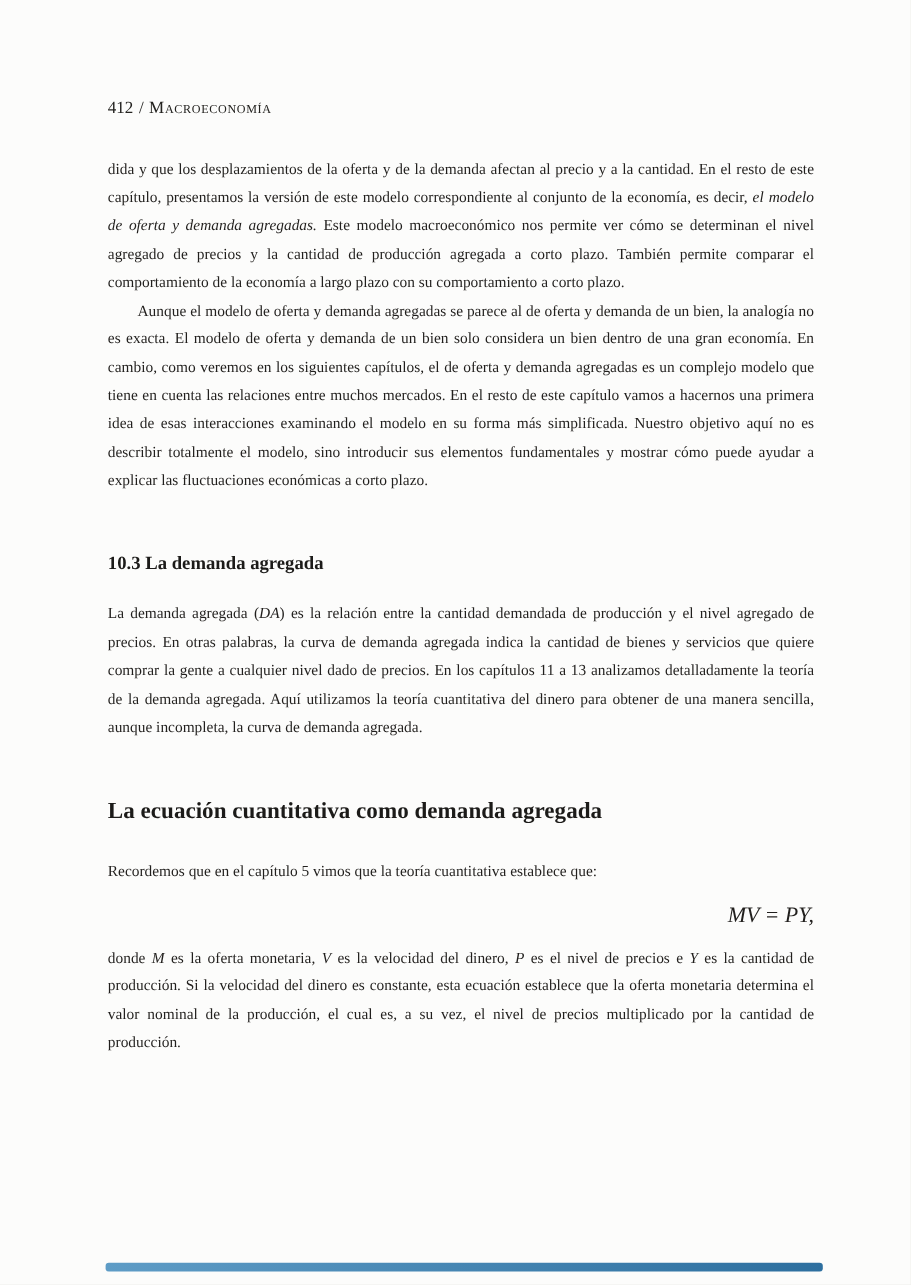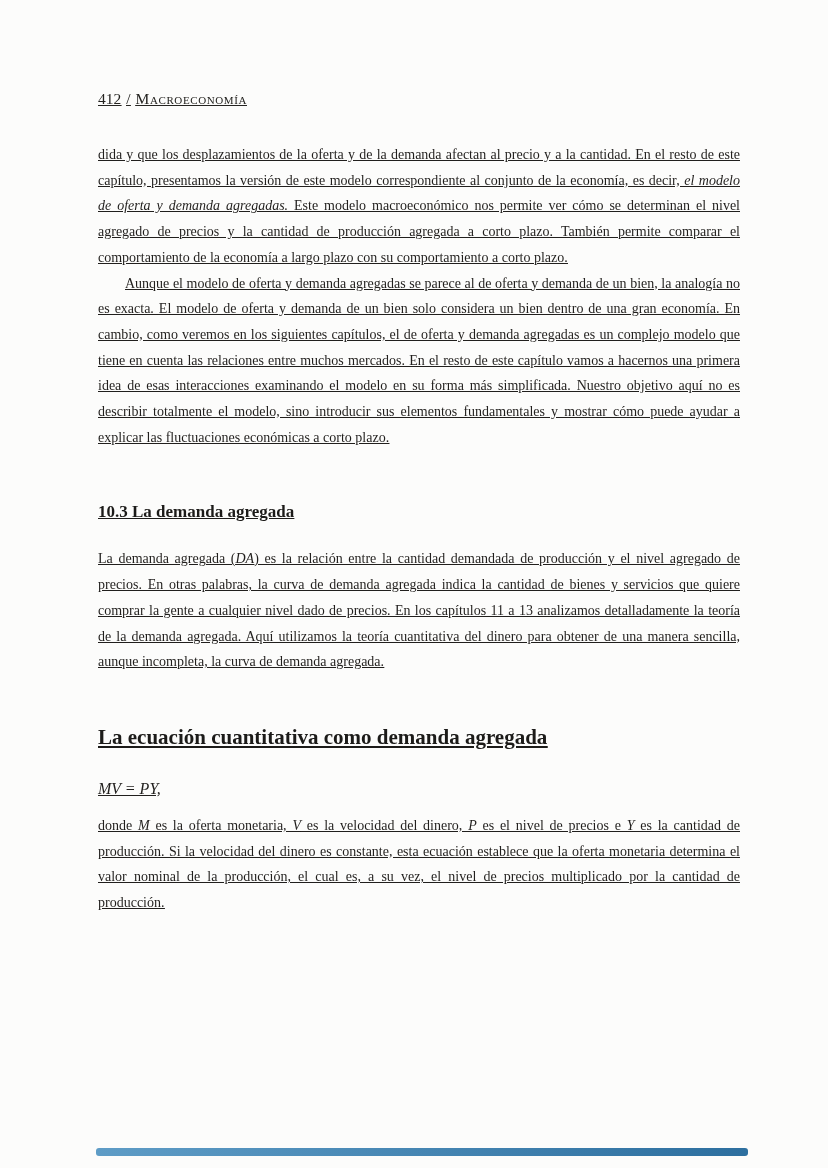--- a/index.html
+++ b/index.html
@@ -1,15 +1,15 @@
 <!DOCTYPE html>
 <html><head>
 <meta charset="utf-8">
 <style>
-  * { margin: 0; padding: 0; box-sizing: border-box; text-decoration: underline; }
+  * { margin: 0; padding: 0; box-sizing: border-box; }
   html, body { background: #e9e9e7; }
   body {
     width: 828px; height: 1168px;
     font-family: "Liberation Serif", "DejaVu Serif", serif;
     position: relative;
     margin: 0 auto;
   }
   .page {
     position: absolute; inset: 0;
     background: #fcfcfb;
@@ -43,22 +43,22 @@
     color: #1c1b19;
   }
   h3.subsection-heading {
     font-size: 21px;
     font-weight: bold;
     margin-top: 50px;
     margin-bottom: 30px;
     color: #1c1b19;
   }
   .equation {
-    text-align: left;
-    font-size: 16px;
+    text-align: right;
+    font-size: 20px;
     margin: 15px 0 15px 0;
     color: #211f1d;
   }
   .equation i { font-style: italic; }
   .bottom-edge {
     position: absolute;
     left: 96px; right: 80px; bottom: 12px;
     height: 8px;
     border-radius: 3px;
     
@@ -78,20 +78,21 @@
     <p class="para"><span>dida y que los desplazamientos de la oferta y de la demanda afectan al precio y a la cantidad. En el resto de este capítulo, presentamos la versión de este modelo correspondiente al conjunto de la economía, es decir, </span><i>el modelo de oferta y demanda agregadas.</i><span> Este modelo macroeconómico nos permite ver cómo se determinan el nivel agregado de precios y la cantidad de producción agregada a corto plazo. También permite comparar el comportamiento de la economía a largo plazo con su comportamiento a corto plazo.</span></p>
 
     <p class="para indent"><span>Aunque el modelo de oferta y demanda agregadas se parece al de oferta y demanda de un bien, la analogía no es exacta. El modelo de oferta y demanda de un bien solo considera un bien dentro de una gran economía. En cambio, como veremos en los siguientes capítulos, el de oferta y demanda agregadas es un complejo modelo que tiene en cuenta las relaciones entre muchos mercados. En el resto de este capítulo vamos a hacernos una primera idea de esas interacciones examinando el modelo en su forma más simplificada. Nuestro objetivo aquí no es describir totalmente el modelo, sino introducir sus elementos fundamentales y mostrar cómo puede ayudar a explicar las fluctuaciones económicas a corto plazo.</span></p>
 
     <h2 class="section-heading">10.3 La demanda agregada</h2>
 
     <p class="para"><span>La demanda agregada (</span><i>DA</i><span>) es la relación entre la cantidad demandada de producción y el nivel agregado de precios. En otras palabras, la curva de demanda agregada indica la cantidad de bienes y servicios que quiere comprar la gente a cualquier nivel dado de precios. En los capítulos 11 a 13 analizamos detalladamente la teoría de la demanda agregada. Aquí utilizamos la teoría cuantitativa del dinero para obtener de una manera sencilla, aunque incompleta, la curva de demanda agregada.</span></p>
 
     <h3 class="subsection-heading">La ecuación cuantitativa como demanda agregada</h3>
 
+    <p class="para"><span>Recordemos que en el capítulo 5 vimos que la teoría cuantitativa establece que:</span></p>
 
     <div class="equation">
       <i>MV = PY,</i>
     </div>
 
     <p class="para"><span>donde </span><i>M</i><span> es la oferta monetaria, </span><i>V</i><span> es la velocidad del dinero, </span><i>P</i><span> es el nivel de precios e </span><i>Y</i><span> es la cantidad de producción. Si la velocidad del dinero es constante, esta ecuación establece que la oferta monetaria determina el valor nominal de la producción, el cual es, a su vez, el nivel de precios multiplicado por la cantidad de producción.</span></p>
 
   </main>
 
   <div class="bottom-edge" style="background: linear-gradient(90deg, rgb(94, 156, 198), rgb(45, 111, 159));"></div>

